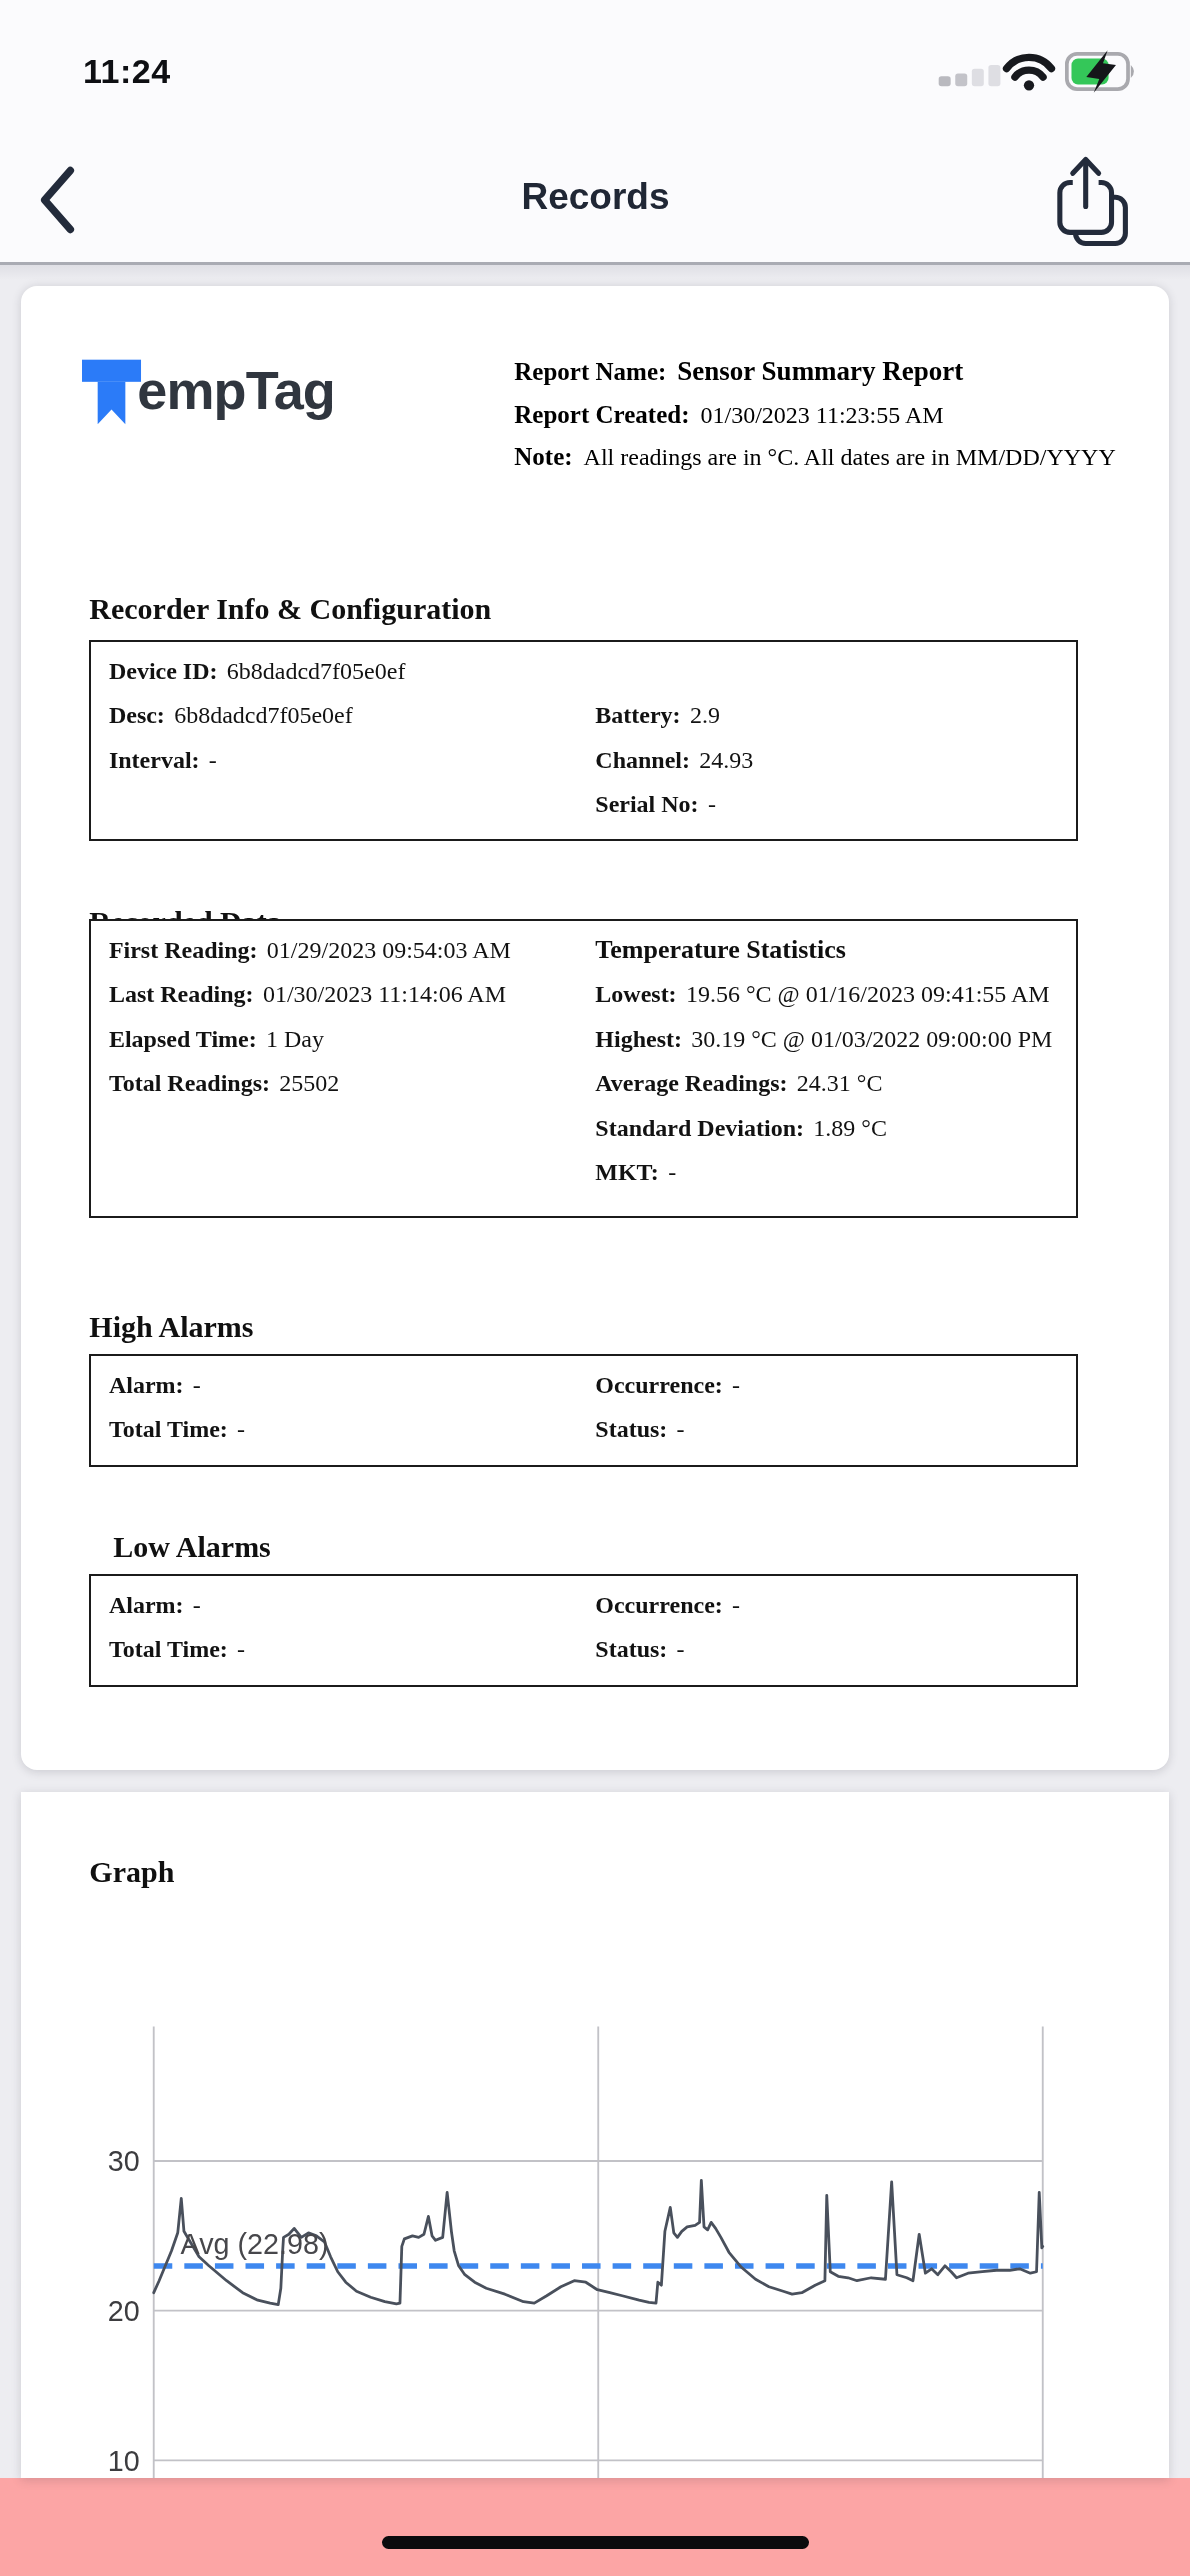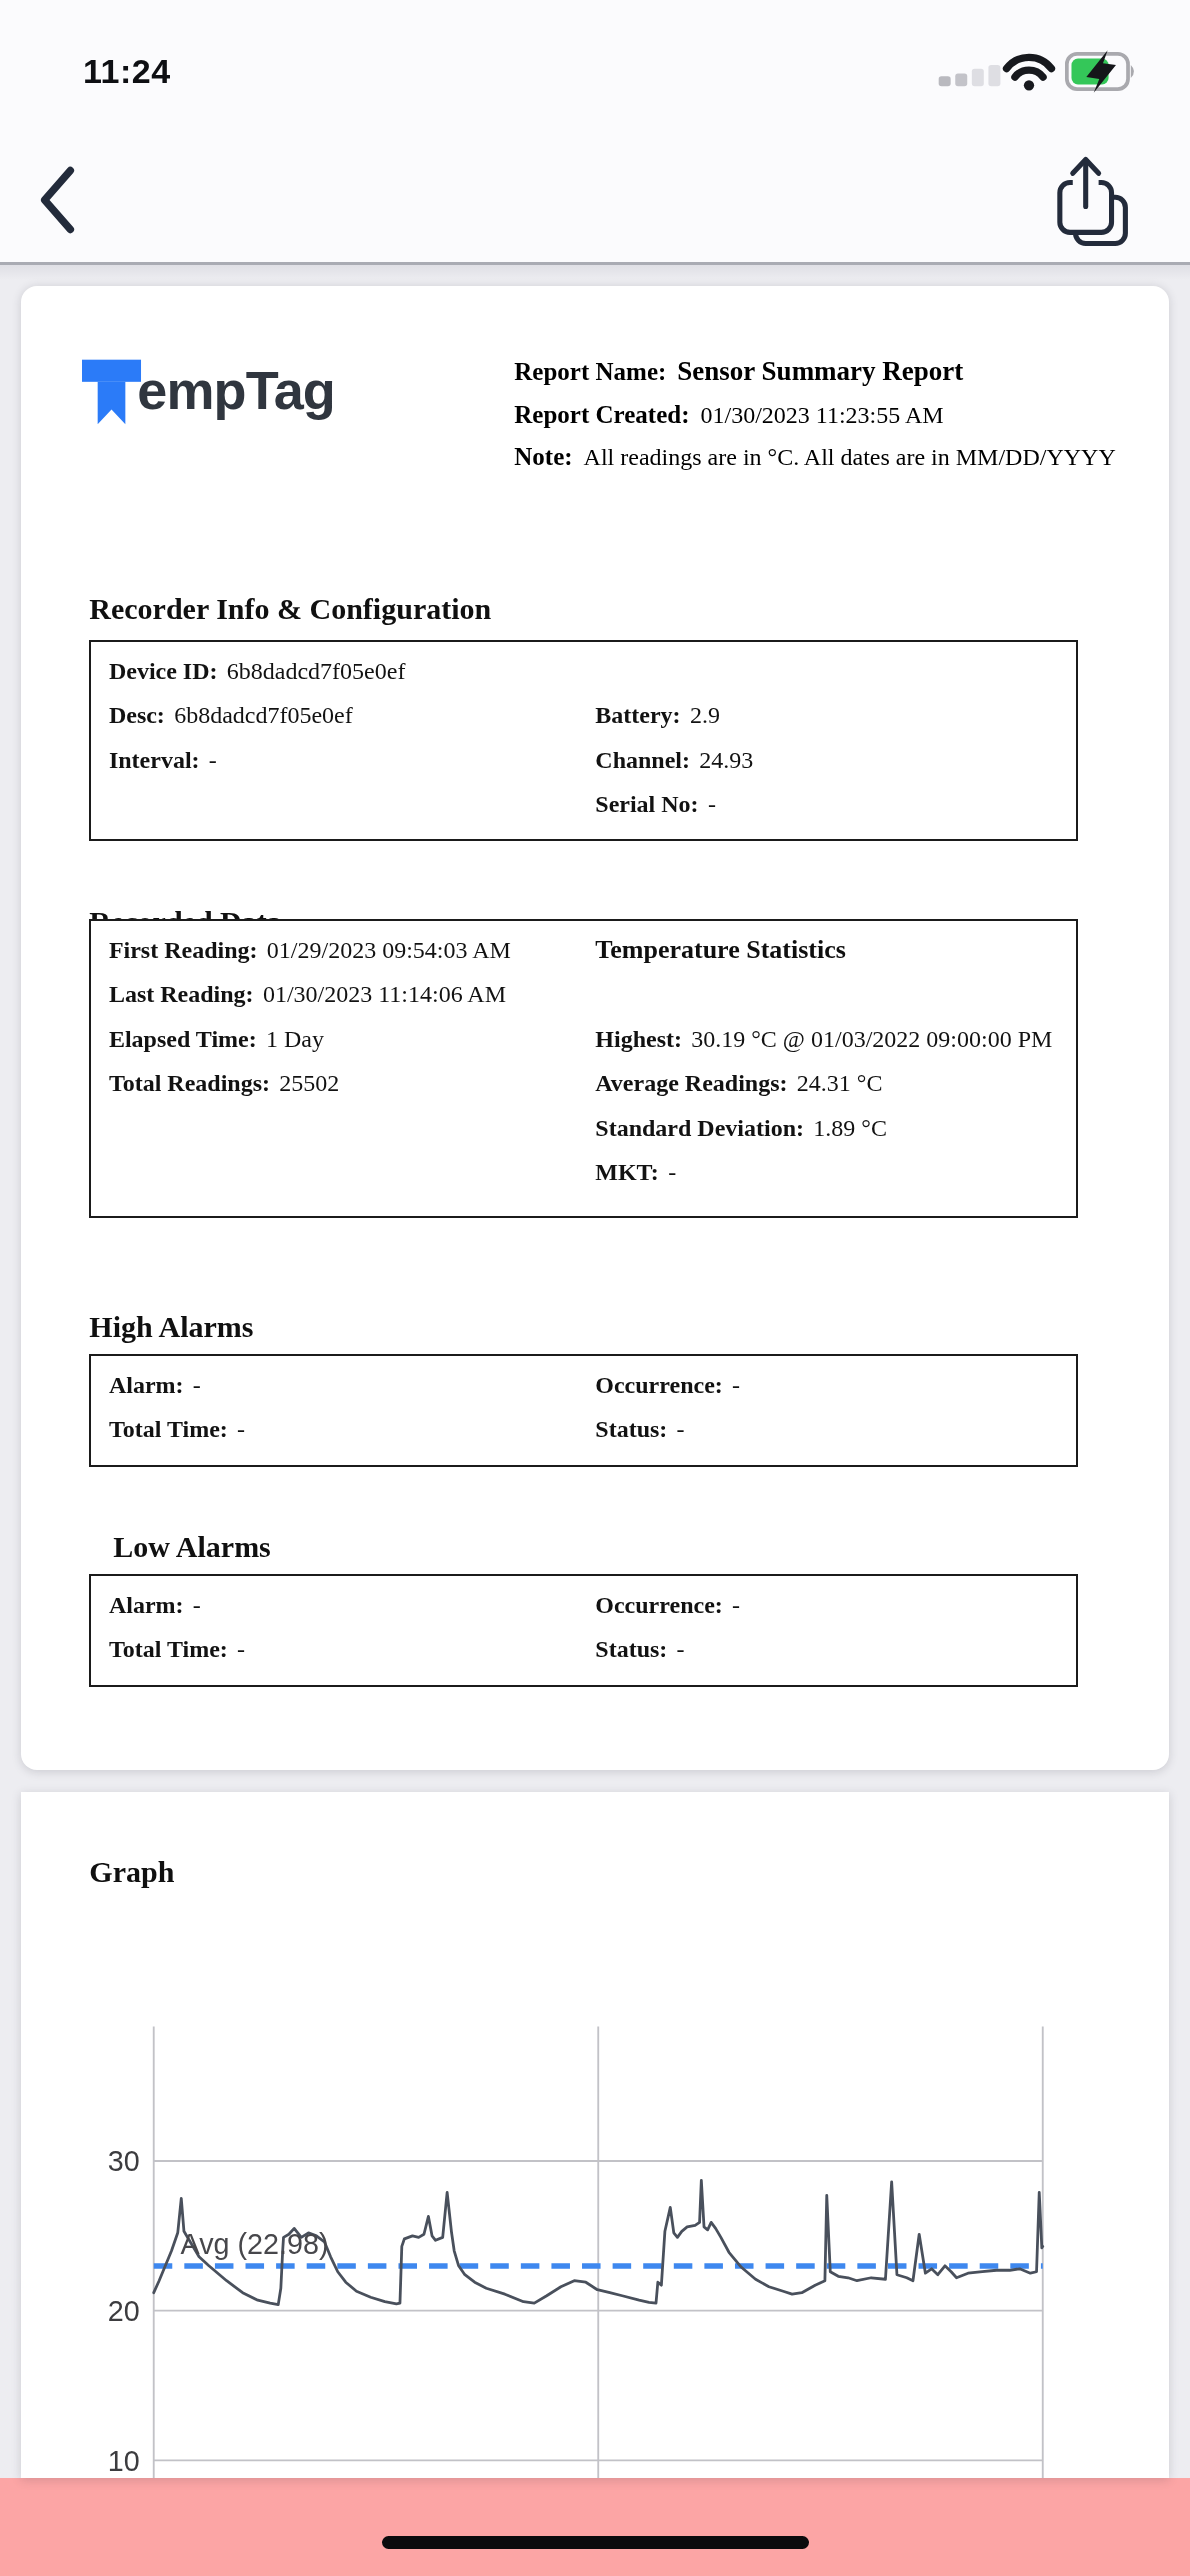--- a/index.html
+++ b/index.html
@@ -70,20 +70,21 @@
     <rect x="2" y="4" width="66" height="38" rx="11" fill="none" stroke="#a9a9ae" stroke-width="4"></rect>
     <path d="M71,16 q7,7 0,14 z" fill="#a9a9ae"></path>
     <rect x="7" y="9" width="40" height="28" rx="7" fill="#34c759"></rect>
     <polygon points="46,0 23,29 37,31 31,46 55,16 41,14" fill="#15161a"></polygon>
   </svg>
 
   <svg class="navicon" style="left:35px;top:165px;" width="45" height="70" viewBox="0 0 48 76">
     <polyline points="38,6 10,38 38,70" fill="none" stroke="#232b3b" stroke-width="8" stroke-linecap="round" stroke-linejoin="round"></polyline>
   </svg>
 
+  <div id="nav-title">Records</div>
 
   <svg class="navicon" style="left:1055px;top:153px;" width="78" height="96" viewBox="0 0 84 104">
     <rect x="22" y="48" width="54" height="50" rx="11" fill="none" stroke="#232b3b" stroke-width="5.5"></rect>
     <rect x="5" y="32" width="56" height="54" rx="11" fill="#fbfbfd" stroke="#232b3b" stroke-width="5.5"></rect>
     <rect x="19" y="26" width="28" height="12" fill="#fbfbfd"></rect>
     <line x1="33" y1="58" x2="33" y2="10" stroke="#232b3b" stroke-width="5.5" stroke-linecap="round"></line>
     <polyline points="19,22 33,7 47,22" fill="none" stroke="#232b3b" stroke-width="5.5" stroke-linecap="round" stroke-linejoin="round"></polyline>
   </svg>
 
   <div id="nav-divider"></div>
@@ -114,20 +115,21 @@
           <div class="kv" style="left: 504px; top: 103px;"><b>Channel:</b><span class="v">24.93</span></div>
           <div class="kv" style="left: 504px; top: 147px;"><b>Serial No:</b><span class="v">-</span></div>
         </div>
         <div class="sec-title" style="top: 619px;">Recorded Data</div>
         <div class="info-box" style="top: 633px; height: 295px;">
           <div class="kv" style="left: 17.6px; top: 14px;"><b>First Reading:</b><span class="v">01/29/2023 09:54:03 AM</span></div>
           <div class="kv" style="left: 17.6px; top: 58px;"><b>Last Reading:</b><span class="v">01/30/2023 11:14:06 AM</span></div>
           <div class="kv" style="left: 17.6px; top: 103px;"><b>Elapsed Time:</b><span class="v">1 Day</span></div>
           <div class="kv" style="left: 17.6px; top: 147px;"><b>Total Readings:</b><span class="v">25502</span></div>
           <div class="col-header" style="left: 504px; top: 14px;">Temperature Statistics</div>
+          <div class="kv" style="left: 504px; top: 58px;"><b>Lowest:</b><span class="v">19.56 °C @ 01/16/2023 09:41:55 AM</span></div>
           <div class="kv" style="left: 504px; top: 103px;"><b>Highest:</b><span class="v">30.19 °C @ 01/03/2022 09:00:00 PM</span></div>
           <div class="kv" style="left: 504px; top: 147px;"><b>Average Readings:</b><span class="v">24.31 °C</span></div>
           <div class="kv" style="left: 504px; top: 192px;"><b>Standard Deviation:</b><span class="v">1.89 °C</span></div>
           <div class="kv" style="left: 504px; top: 236px;"><b>MKT:</b><span class="v">-</span></div>
         </div>
         <div class="sec-title" style="top: 1024px;">High Alarms</div>
         <div class="info-box" style="top: 1068px; height: 109px;">
           <div class="kv" style="left: 17.6px; top: 14px;"><b>Alarm:</b><span class="v">-</span></div>
           <div class="kv" style="left: 17.6px; top: 58px;"><b>Total Time:</b><span class="v">-</span></div>
           <div class="kv" style="left: 504px; top: 14px;"><b>Occurrence:</b><span class="v">-</span></div>

